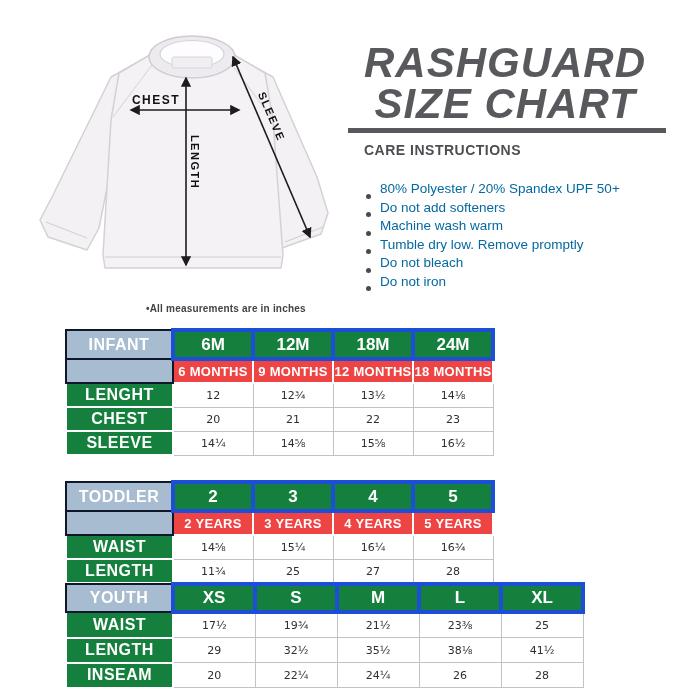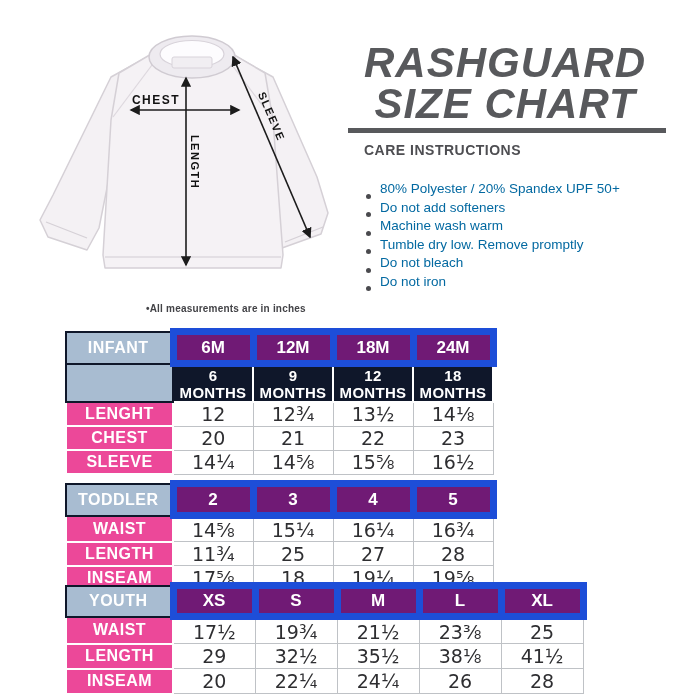--- a/index.html
+++ b/index.html
@@ -31,26 +31,26 @@
   .t-infant col.c0,.t-toddler col.c0,.t-youth col.c0{width:107px;}
   .t-infant col.cd,.t-toddler col.cd{width:80px;}
   .t-youth col.cd{width:82px;}
   .r-head td{height:25px;}
   .r-sub td{height:21px;}
   .r-data td{height:22px;}
   .t-youth .r-head td{height:24px;}
   .t-youth .r-data td{height:23px;}
   .cell-corner{background:#a8bcd1;color:#fff;font-weight:bold;font-size:16px;
                border:2px solid #0f172a;letter-spacing:.5px;}
-  .cell-size{background:#701a75;color:#fff;font-weight:bold;font-size:17px;border:7px solid #1d4ed8;}
-  .cell-subsize{background:#0f172a;color:#fff;font-weight:bold;font-size:15px;
+  .cell-size{background:#15803d;color:#fff;font-weight:bold;font-size:17px;border:4px solid #1d4ed8;}
+  .cell-subsize{background:#ef4444;color:#fff;font-weight:bold;font-size:13px;
                 border:2px solid #fff;letter-spacing:.3px;}
-  .cell-rowlabel{background:#ec4899;color:#fff;font-weight:bold;font-size:16px;
+  .cell-rowlabel{background:#15803d;color:#fff;font-weight:bold;font-size:16px;
                  border:2px solid #fff;letter-spacing:.5px;}
-  .cell-value{background:#fff;color:#2e2e31;font-size:19px;border:1px solid #bfc2c6;
+  .cell-value{background:#fff;color:#2e2e31;font-size:11px;border:1px solid #bfc2c6;
               font-family:"DejaVu Sans",sans-serif;}
 </style>
 </head>
 <body>
 
 <div class="page">
 
   <svg class="diagram-svg" viewBox="0 0 330 290">
     <defs>
       <marker id="ah" viewBox="0 0 10 10" refX="8.5" refY="5" markerWidth="6.5" markerHeight="6.5" orient="auto-start-reverse">
@@ -176,20 +176,27 @@
         <col class="cd">
         <col class="cd">
       </colgroup>
     <tbody>
         <tr class="r-head">
       <td class="cell-corner">TODDLER</td>
       <td class="cell-size">2</td>
       <td class="cell-size">3</td>
       <td class="cell-size">4</td>
       <td class="cell-size">5</td>
+    </tr>
+    <tr class="r-sub">
+      <td class="cell-corner"></td>
+      <td class="cell-subsize">2 YEARS</td>
+      <td class="cell-subsize">3 YEARS</td>
+      <td class="cell-subsize">4 YEARS</td>
+      <td class="cell-subsize">5 YEARS</td>
     </tr>
     <tr class="r-data">
       <td class="cell-rowlabel">WAIST</td>
       <td class="cell-value">14⅝</td>
       <td class="cell-value">15¼</td>
       <td class="cell-value">16¼</td>
       <td class="cell-value">16¾</td>
     </tr>
     <tr class="r-data">
       <td class="cell-rowlabel">LENGTH</td>

